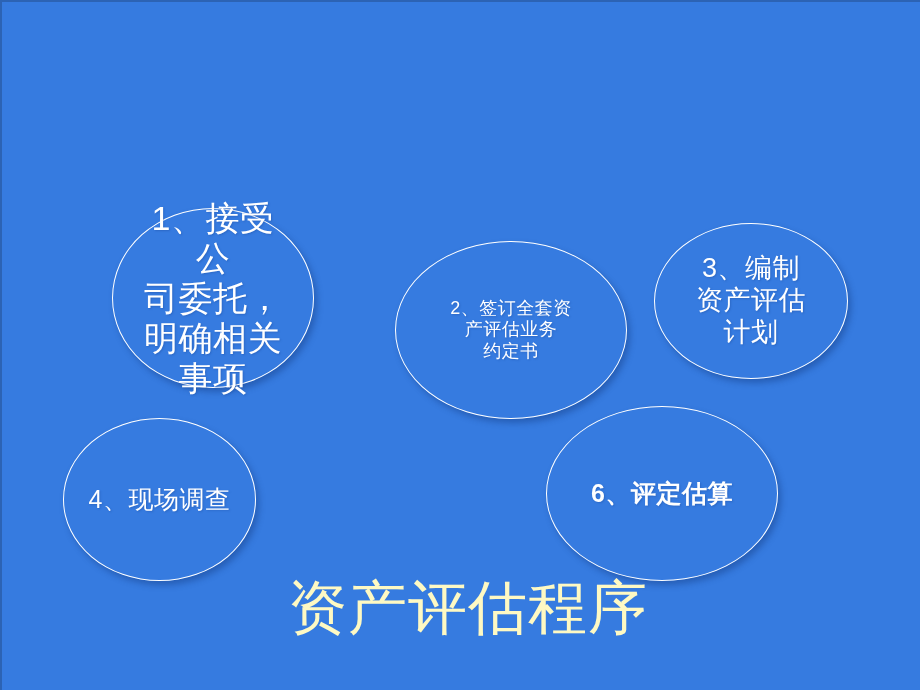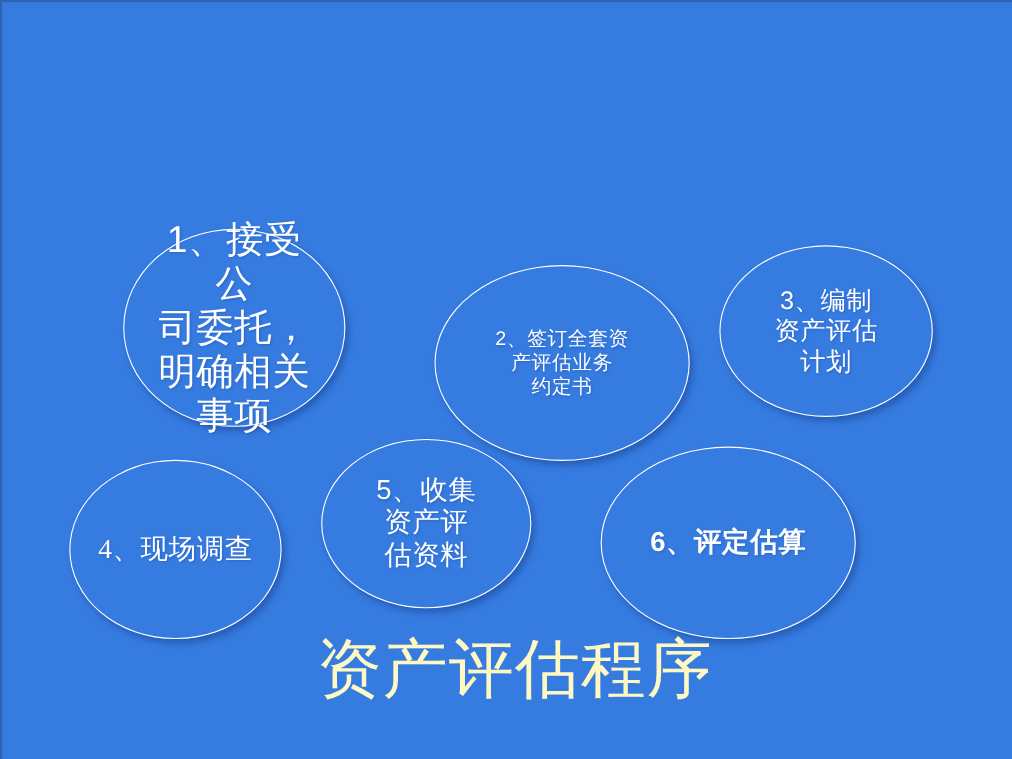--- a/index.html
+++ b/index.html
@@ -45,23 +45,23 @@
   }
 
   
   #circle-1 { left: 110px; top: 206px; width: 202px; height: 180px; }
   #circle-1 .label { font-size: 34px; }
 
   #circle-2 { left: 393px; top: 239px; width: 232px; height: 178px; }
   #circle-2 .label { font-size: 18px; width: 84%; }
 
   #circle-3 { left: 652px; top: 221px; width: 194px; height: 156px; }
-  #circle-3 .label { font-size: 23px; }
+  #circle-3 .label { font-size: 27px; }
 
-  #circle-4 { left: 61px; top: 416px; width: 193px; height: 163px; font-family: Liberation Serif, serif; }
+  #circle-4 { left: 61px; top: 416px; width: 193px; height: 163px; }
   #circle-4 .label { font-size: 25px; width: 94%; }
 
   #circle-5 { left: 290px; top: 397px; width: 191px; height: 154px; }
   #circle-5 .label { font-size: 25px; }
 
   #circle-6 { left: 544px; top: 404px; width: 232px; height: 175px; }
   #circle-6 .label { font-size: 25px; width: 92%; font-weight: bold; }
 
   #slide-title {
     position: absolute;
@@ -98,25 +98,20 @@
   <div class="circle" id="circle-3">
     <span class="label">3、编制
 资产评估
 计划</span>
   </div>
 
   <div class="circle" id="circle-4">
     <span class="label">4、现场调查</span>
   </div>
 
-  <div class="circle" id="circle-5">
-    <span class="label">5、收集
-资产评
-估资料</span>
-  </div>
 
   <div class="circle" id="circle-6">
     <span class="label">6、评定估算</span>
   </div>
 
   <div id="slide-title">资产评估程序</div>
 
 </div>
 
 </body></html>

